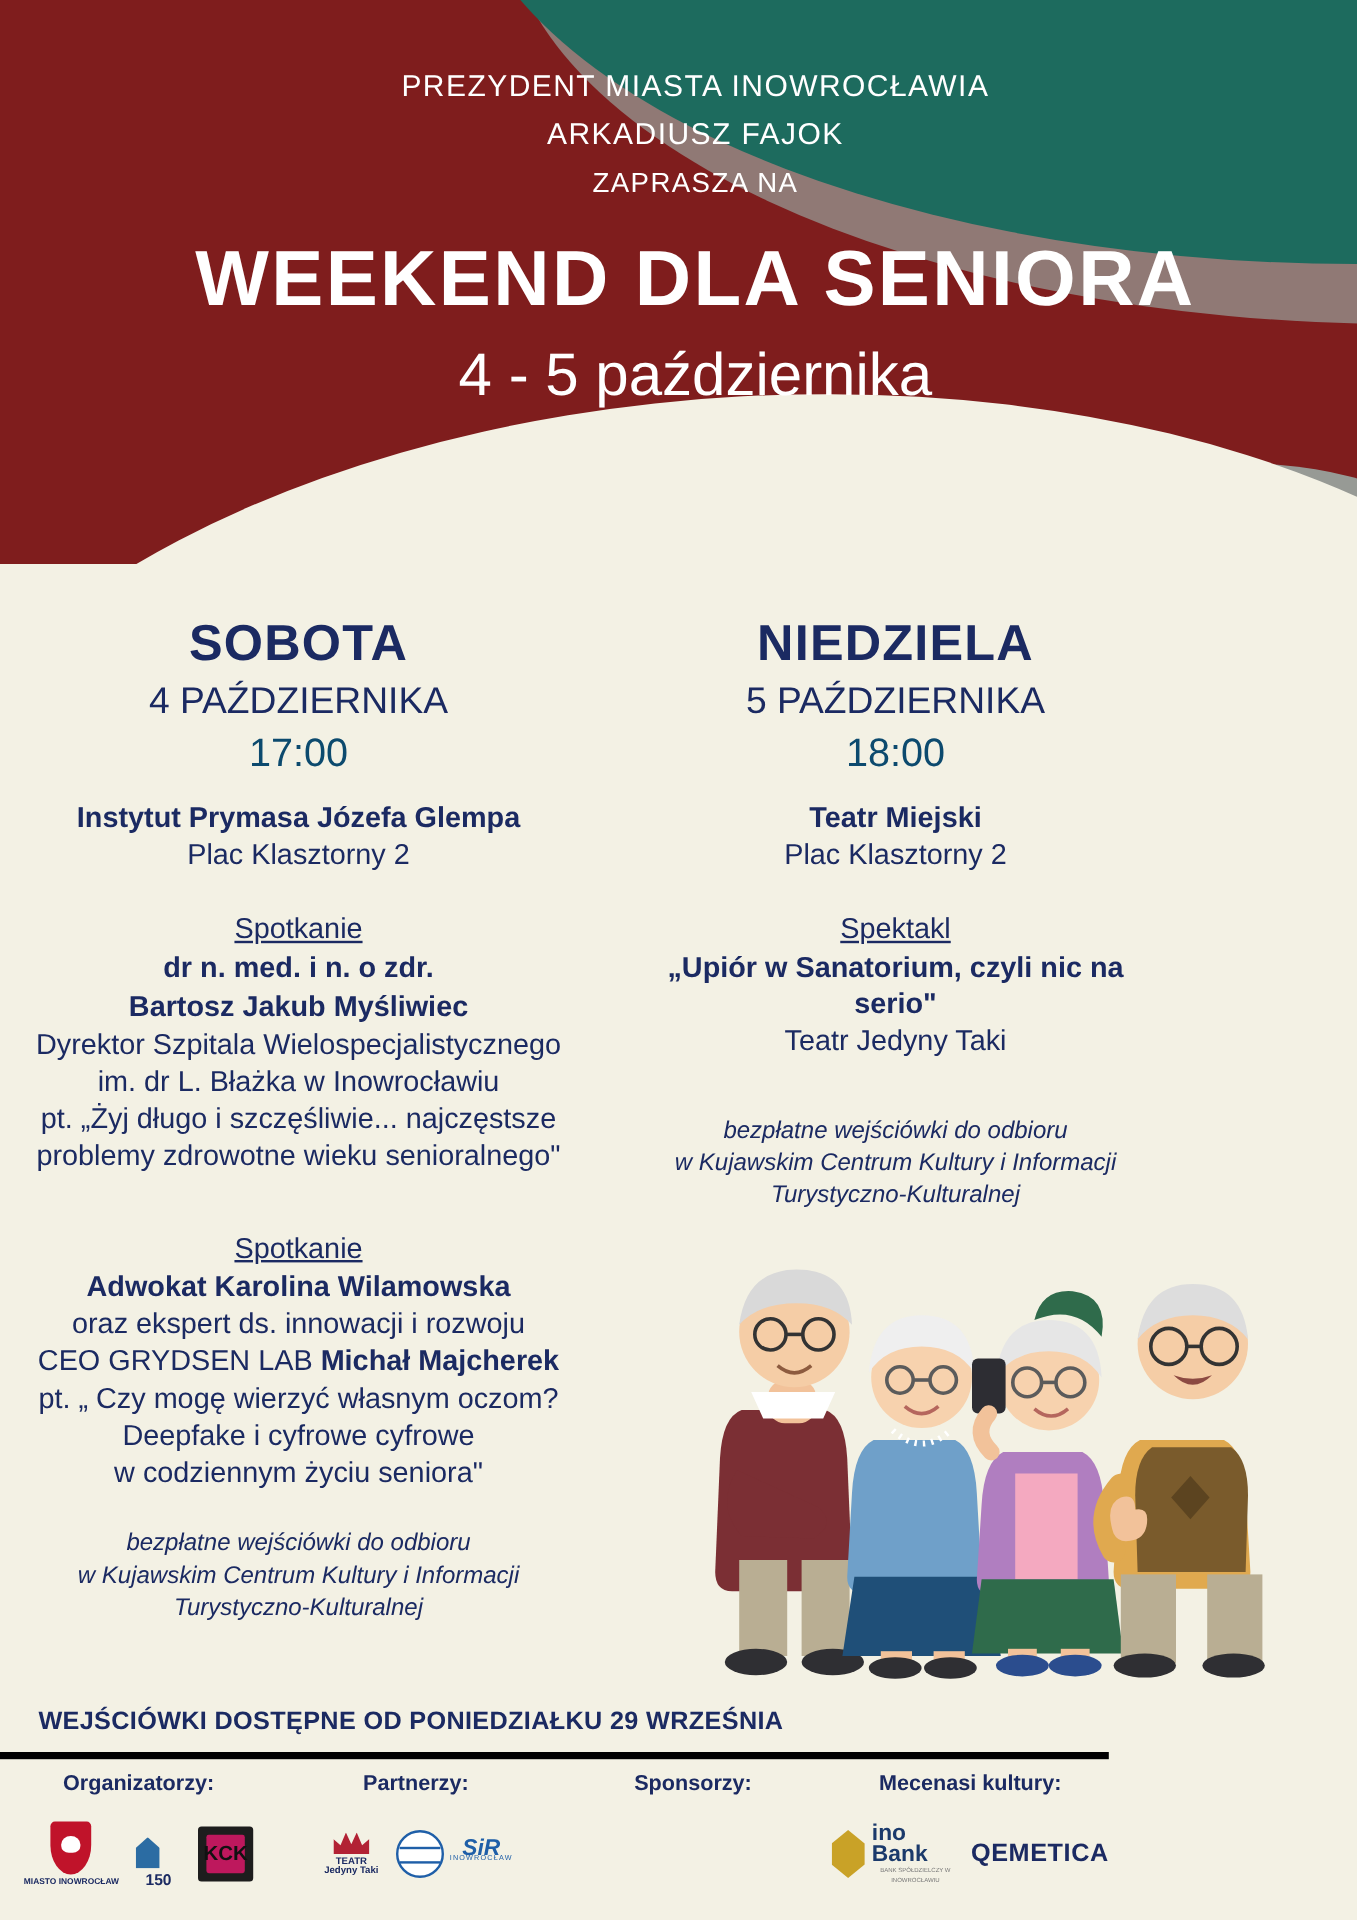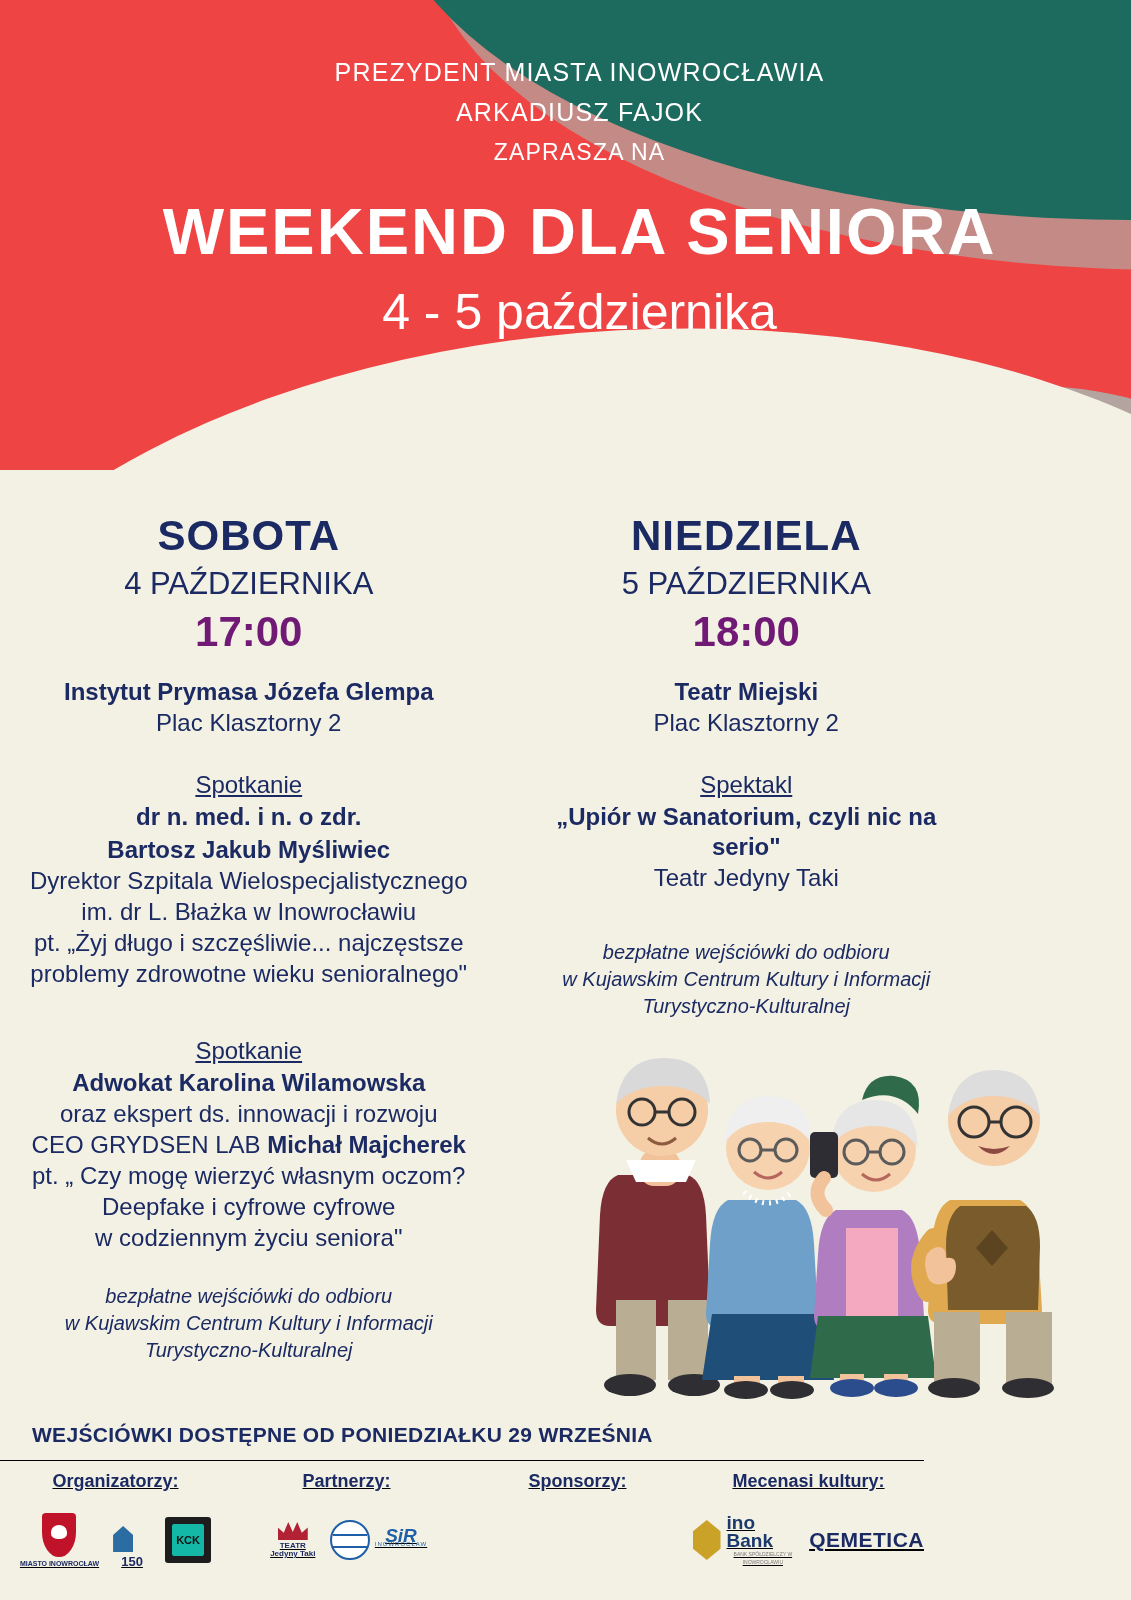--- a/index.html
+++ b/index.html
@@ -17,21 +17,21 @@
     background: #f3f1e4;
     overflow: hidden;
   }
 
   
   .header {
     position: absolute;
     top: 0; left: 0;
     width: 1131px;
     height: 470px;
-    background: #ef4444;
+    background: #7f1d1d;
     overflow: hidden;
     padding-left: 28px;
   }
   .header .wave-light {
     position: absolute;
     width: 1500px; height: 700px;
     border-radius: 50%;
     background: #9fc4bd;
     opacity: .55;
     left: 420px; top: -430px;
@@ -103,24 +103,24 @@
     font-weight: bold;
     letter-spacing: 1px;
   }
   .day-date {
     color: #1b2a62;
     font-size: 31px;
     margin-top: 6px;
     font-weight: 400;
   }
   .day-time {
-    color: #701a75;
-    font-size: 42px;
+    color: #0c4a6e;
+    font-size: 33px;
     margin-top: 6px;
-    font-weight: 700;
+    font-weight: 400;
   }
   .venue {
     color: #1b2a62;
     font-size: 24px;
     font-weight: bold;
     margin-top: 22px;
   }
   .venue-sub {
     color: #1b2a62;
     font-size: 24px;
@@ -172,22 +172,21 @@
     font-size: 21px;
     font-weight: bold;
     letter-spacing: .3px;
   }
   .footer {
     position: absolute;
     left: 0; bottom: 0;
     width: 924px;
     height: 140px;
     background: #f3f1e4;
-    border-top: 1px solid #000000;
-    text-decoration: underline;
+    border-top: 6px solid #000000;
   }
   .footer-groups {
     display: flex;
     height: 100%;
   }
   .fgroup {
     flex: 1;
     padding-top: 10px;
     text-align: center;
     position: relative;
@@ -225,23 +224,23 @@
   }
   .lg-150 { font-size: 13px; font-weight: bold; color: #1b2a62; }
   .lg-kck {
     width: 46px; height: 46px;
     background: #1d1d1d;
     position: relative;
     border-radius: 3px;
   }
   .lg-kck .kck-in {
     position: absolute; inset: 7px;
-    background: #14b8a6;
+    background: #be185d;
     color: #111;
-    font-size: 11px; font-weight: bold;
+    font-size: 17px; font-weight: bold;
     display: flex; align-items: center; justify-content: center;
     border-radius: 2px;
   }
   .lg-teatr {
     width: 54px; height: 48px;
     display: flex; flex-direction: column; align-items: center; justify-content: center;
   }
   .lg-teatr .crown {
     width: 30px; height: 18px;
     background: #b22234;

